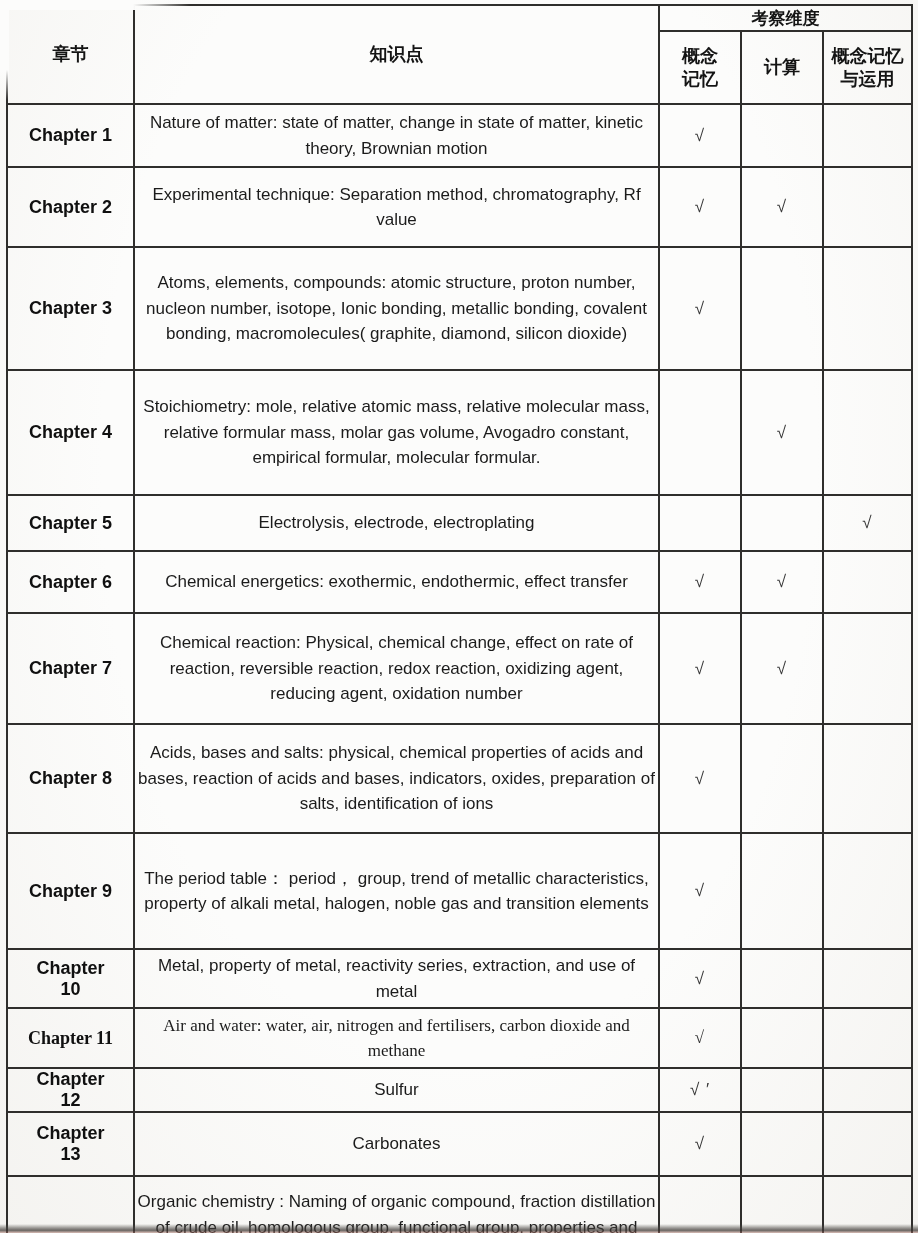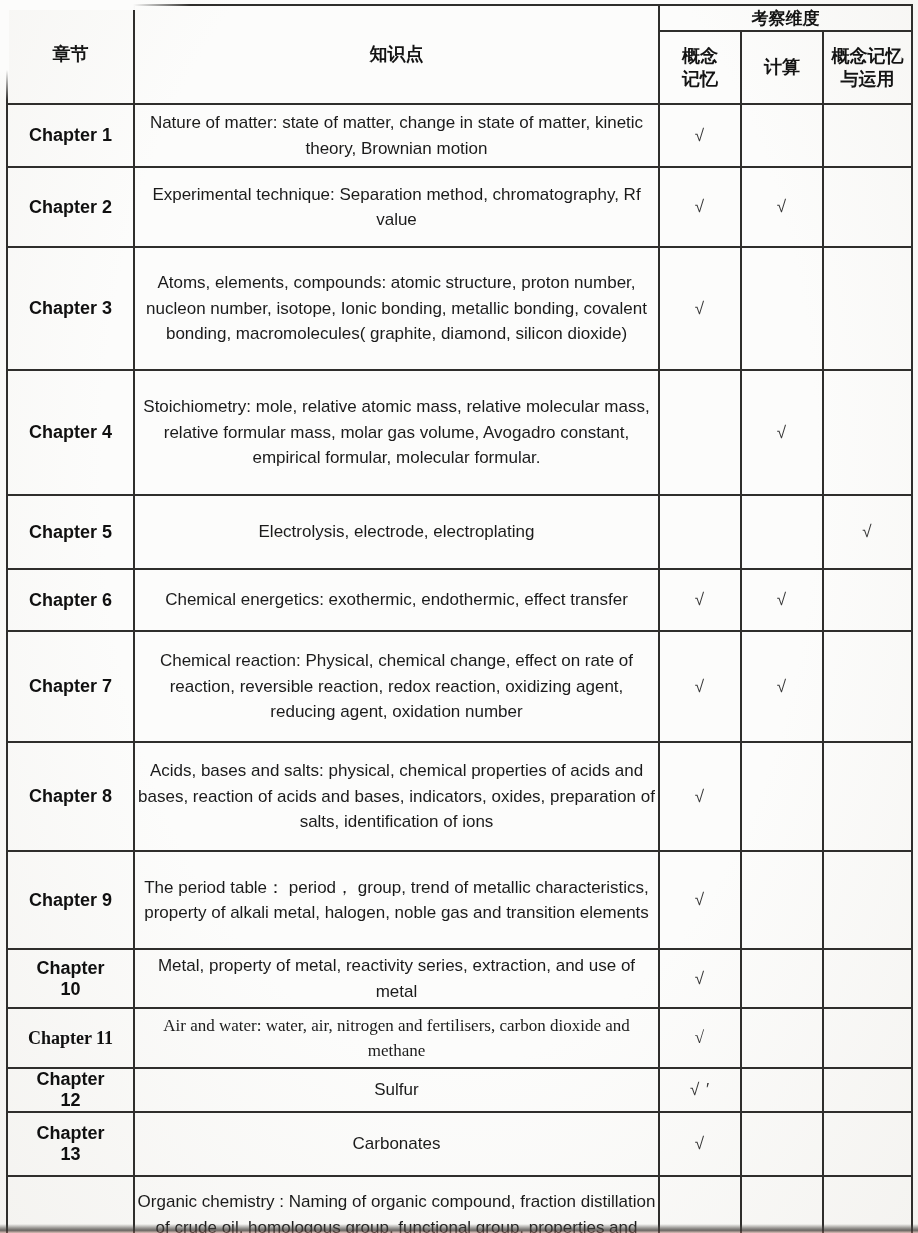--- a/index.html
+++ b/index.html
@@ -56,25 +56,25 @@
   td.mark {
     font-size: 17px;
     color: #383838;
     letter-spacing: 1px;
   }
   
   tbody tr:nth-child(1)  { height: 63px; }
   tbody tr:nth-child(2)  { height: 80px; }
   tbody tr:nth-child(3)  { height: 123px; }
   tbody tr:nth-child(4)  { height: 125px; }
-  tbody tr:nth-child(5)  { height: 74px; }
+  tbody tr:nth-child(5)  { height: 56px; }
   tbody tr:nth-child(6)  { height: 62px; }
   tbody tr:nth-child(7)  { height: 111px; }
   tbody tr:nth-child(8)  { height: 109px; }
-  tbody tr:nth-child(9)  { height: 98px; }
+  tbody tr:nth-child(9)  { height: 116px; }
   tbody tr:nth-child(10) { height: 58px; }
   tbody tr:nth-child(11) { height: 60px; font-family: Liberation Serif, serif; }
   tbody tr:nth-child(12) { height: 40px; }
   tbody tr:nth-child(13) { height: 64px; margin-top: 21px; }
   tbody tr:nth-child(14) { height: 160px; } 
   tbody tr:nth-child(14) td.knowledge { vertical-align: top; padding-top: 12px; }
   
   .wash-top {
     position: absolute; left: 0; top: 0; width: 190px; height: 10px;
     background: linear-gradient(to right, #fcfcfb 70%, rgba(252,252,251,0));

